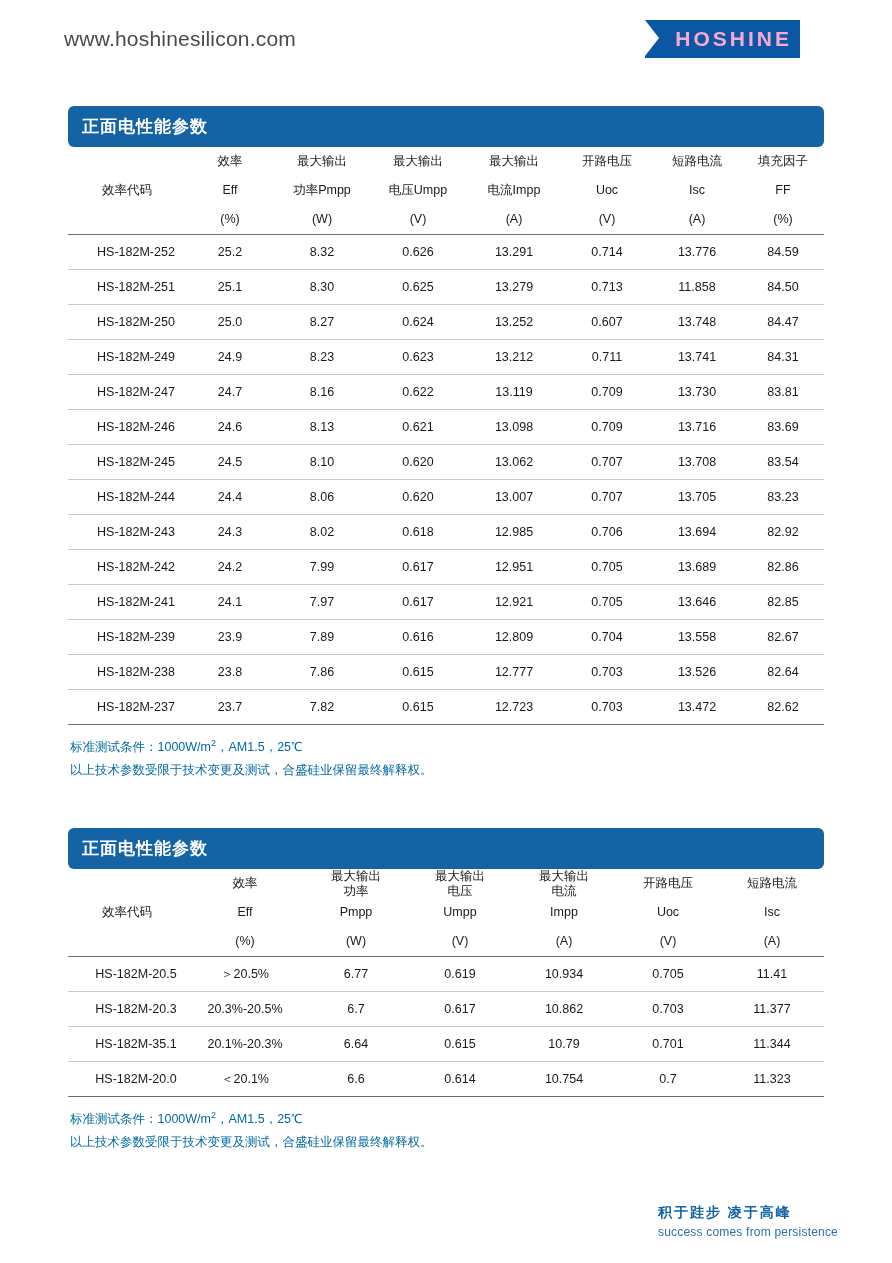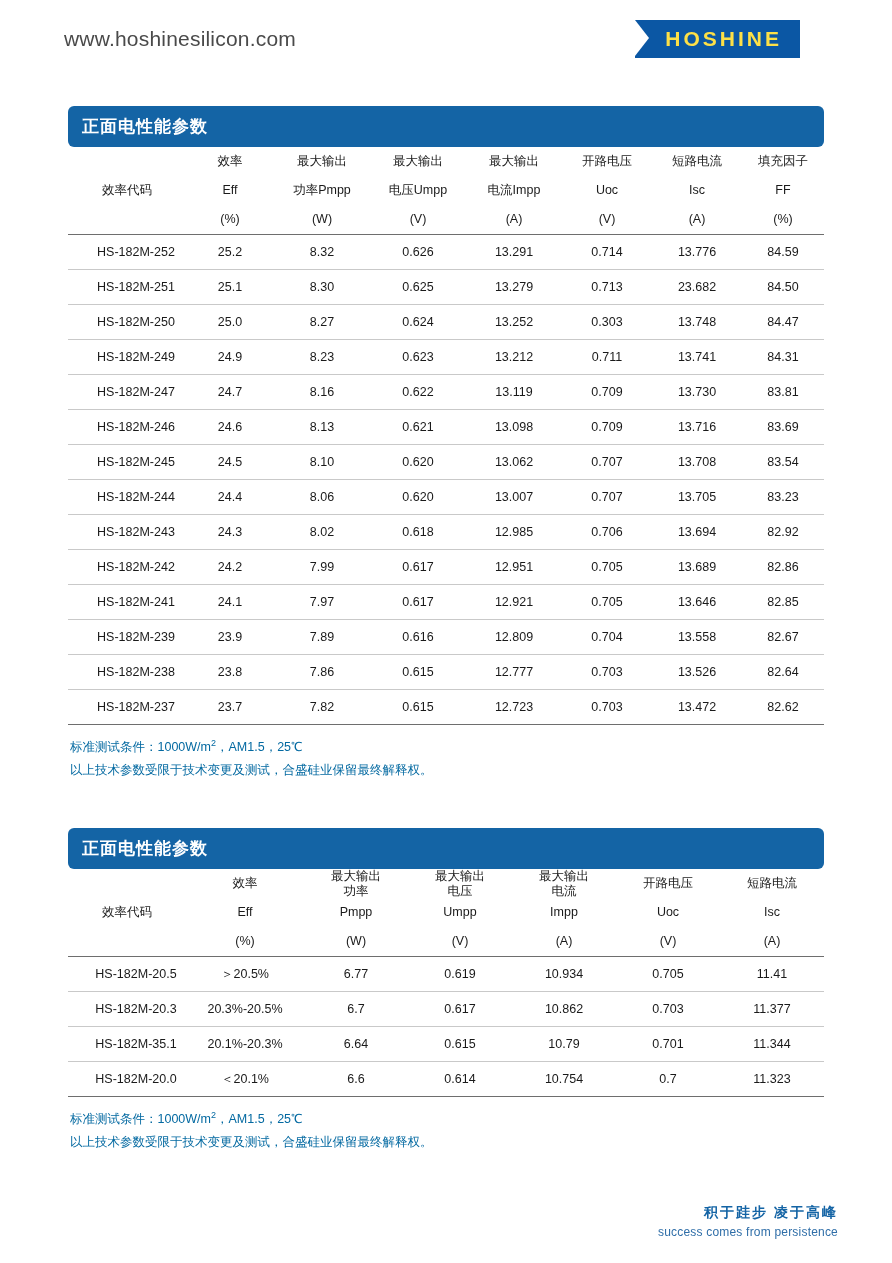--- a/index.html
+++ b/index.html
@@ -40,25 +40,25 @@
     letter-spacing: 0.2px;
     font-family: "Liberation Sans", sans-serif;
   }
   .brand {
     display: flex;
     align-items: center;
     gap: 0px;
   }
   .brand-logo {
     background: #0b57a4;
-    color: #fde047;
+    color: #f9a8d4;
     font-size: 21px;
     font-weight: bold;
     letter-spacing: 3px;
-    padding: 7px 18px 7px 30px;
+    padding: 7px 8px 7px 30px;
     position: relative;
   }
   .brand-logo::before {
     content: "";
     position: absolute;
     left: 0;
     top: 0;
     bottom: 0;
     width: 0;
     height: 0;
@@ -136,21 +136,21 @@
   .notes sup {
     font-size: 9px;
     vertical-align: super;
   }
 
   
   .footer {
     position: absolute;
     right: 54px;
     bottom: 24px;
-    text-align: right;
+    text-align: left;
   }
   .footer-cn {
     font-size: 14px;
     color: #1464a5;
     letter-spacing: 2px;
     font-weight: bold;
   }
   .footer-en {
     font-size: 12px;
     color: #2f6ea8;
@@ -230,30 +230,30 @@
             <td>13.776</td>
             <td>84.59</td>
           </tr>
           <tr class="data-row">
             <td>HS-182M-251</td>
             <td>25.1</td>
             <td>8.30</td>
             <td>0.625</td>
             <td>13.279</td>
             <td>0.713</td>
-            <td>23.682</td>
+            <td>11.858</td>
             <td>84.50</td>
           </tr>
           <tr class="data-row">
             <td>HS-182M-250</td>
             <td>25.0</td>
             <td>8.27</td>
             <td>0.624</td>
             <td>13.252</td>
-            <td>0.303</td>
+            <td>0.607</td>
             <td>13.748</td>
             <td>84.47</td>
           </tr>
           <tr class="data-row">
             <td>HS-182M-249</td>
             <td>24.9</td>
             <td>8.23</td>
             <td>0.623</td>
             <td>13.212</td>
             <td>0.711</td>

